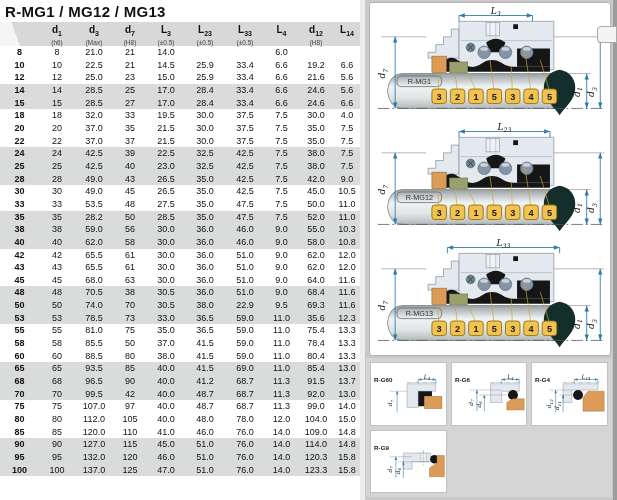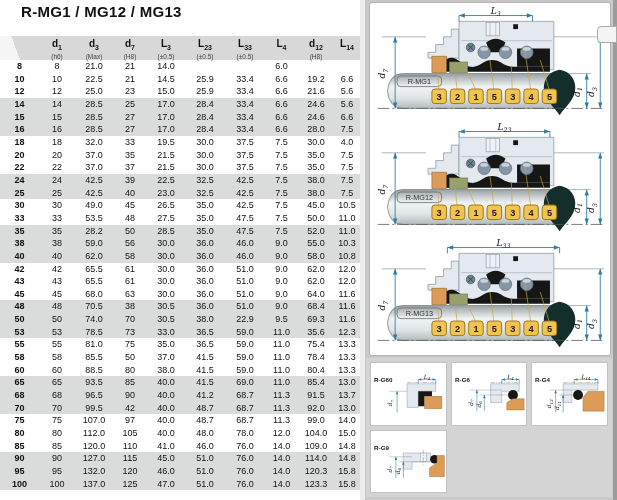--- a/index.html
+++ b/index.html
@@ -1,20 +1,20 @@
 <!DOCTYPE html>
 <html><head>
 <meta charset="utf-8">
 <style>
   html,body{margin:0;padding:0;}
   .page{position:relative;width:617px;height:500px;background:#ffffff;overflow:hidden;
         font-family:"Liberation Sans",sans-serif;color:#111;}
   
   .left{position:absolute;left:0;top:0;width:360px;height:500px;}
-  .title{height:36px;padding:3px 0 0 5px;font-size:15px;font-weight:bold;letter-spacing:.3px;box-sizing:border-box;margin-left:16px;}
+  .title{height:22px;padding:3px 0 0 5px;font-size:15px;font-weight:bold;letter-spacing:.3px;box-sizing:border-box;}
   table.dims{border-collapse:collapse;table-layout:fixed;width:360px;}
   table.dims th{height:22px;background:#d8d8d8;font-size:10px;font-weight:bold;padding:0;vertical-align:top;line-height:11px;padding-top:2px;}
   table.dims th.corner{background:linear-gradient(70deg,#f5f5f5 42%,#d8d8d8 42%);}
   table.dims th .note{display:block;font-size:6.5px;font-weight:normal;color:#444;line-height:7px;}
   table.dims sub{font-size:7px;}
   table.dims td{height:12.66px;line-height:12.66px;font-size:9px;text-align:center;padding:0;white-space:nowrap;}
   table.dims td:first-child{font-weight:bold;}
   table.dims tr.band{background:#dadbdb;}
   
   .right{position:absolute;left:360px;top:0;width:257px;height:500px;background:#c9c9c9;
@@ -123,32 +123,20 @@
             <td>15</td>
             <td>28.5</td>
             <td>27</td>
             <td>17.0</td>
             <td>28.4</td>
             <td>33.4</td>
             <td>6.6</td>
             <td>24.6</td>
             <td>6.6</td>
           </tr>
-          <tr class="band">
-            <td>16</td>
-            <td>16</td>
-            <td>28.5</td>
-            <td>27</td>
-            <td>17.0</td>
-            <td>28.4</td>
-            <td>33.4</td>
-            <td>6.6</td>
-            <td>28.0</td>
-            <td>7.5</td>
-          </tr>
           <tr>
             <td>18</td>
             <td>18</td>
             <td>32.0</td>
             <td>33</td>
             <td>19.5</td>
             <td>30.0</td>
             <td>37.5</td>
             <td>7.5</td>
             <td>30.0</td>
@@ -194,20 +182,32 @@
             <td>25</td>
             <td>25</td>
             <td>42.5</td>
             <td>40</td>
             <td>23.0</td>
             <td>32.5</td>
             <td>42.5</td>
             <td>7.5</td>
             <td>38.0</td>
             <td>7.5</td>
+          </tr>
+          <tr class="band">
+            <td>28</td>
+            <td>28</td>
+            <td>49.0</td>
+            <td>43</td>
+            <td>26.5</td>
+            <td>35.0</td>
+            <td>42.5</td>
+            <td>7.5</td>
+            <td>42.0</td>
+            <td>9.0</td>
           </tr>
           <tr>
             <td>30</td>
             <td>30</td>
             <td>49.0</td>
             <td>45</td>
             <td>26.5</td>
             <td>35.0</td>
             <td>42.5</td>
             <td>7.5</td>

